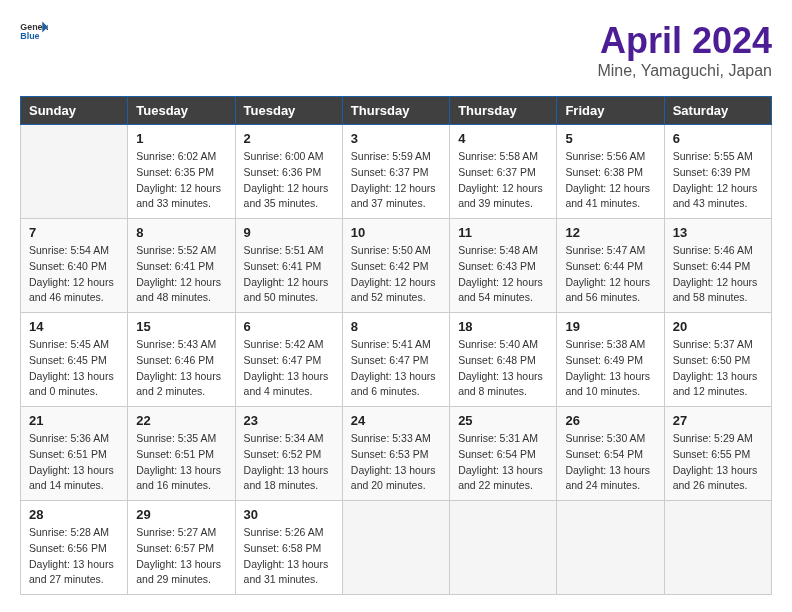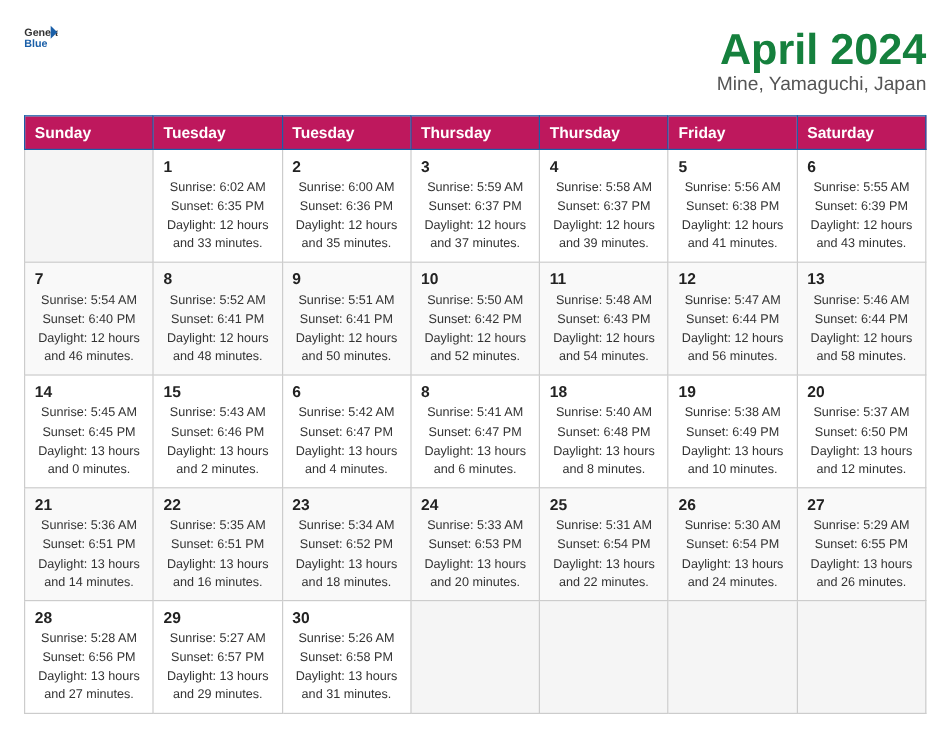--- a/index.html
+++ b/index.html
@@ -24,33 +24,33 @@
     .logo-icon {
       width: 28px;
       height: 22px;
     }
     .title-block {
       text-align: right;
     }
     .main-title {
       font-size: 36px;
       font-weight: bold;
-      color: #15803d;
+      color: #4c1d95;
     }
     .subtitle {
       font-size: 16px;
       color: #555;
     }
     table {
       width: 100%;
       border-collapse: collapse;
       font-size: 11px;
     }
     thead tr th {
-      background-color: #be185d;
+      background-color: #404040;
       color: #fff;
       padding: 6px 8px;
       text-align: left;
       font-size: 13px;
       font-weight: bold;
       border: 1px solid #1a5fa8;
     }
     tbody tr td {
       border: 1px solid #ccc;
       padding: 6px 8px;
@@ -65,21 +65,20 @@
       font-weight: bold;
       font-size: 13px;
       color: #222;
       display: block;
       margin-bottom: 3px;
     }
     .day-info {
       color: #333;
       font-size: 10.5px;
       line-height: 1.5;
-      text-align: center;
     }
     .empty-cell {
       background: #f5f5f5 !important;
     }
   </style>
 </head>
 <body>
 
 <div class="header-section">
   <div class="logo">

